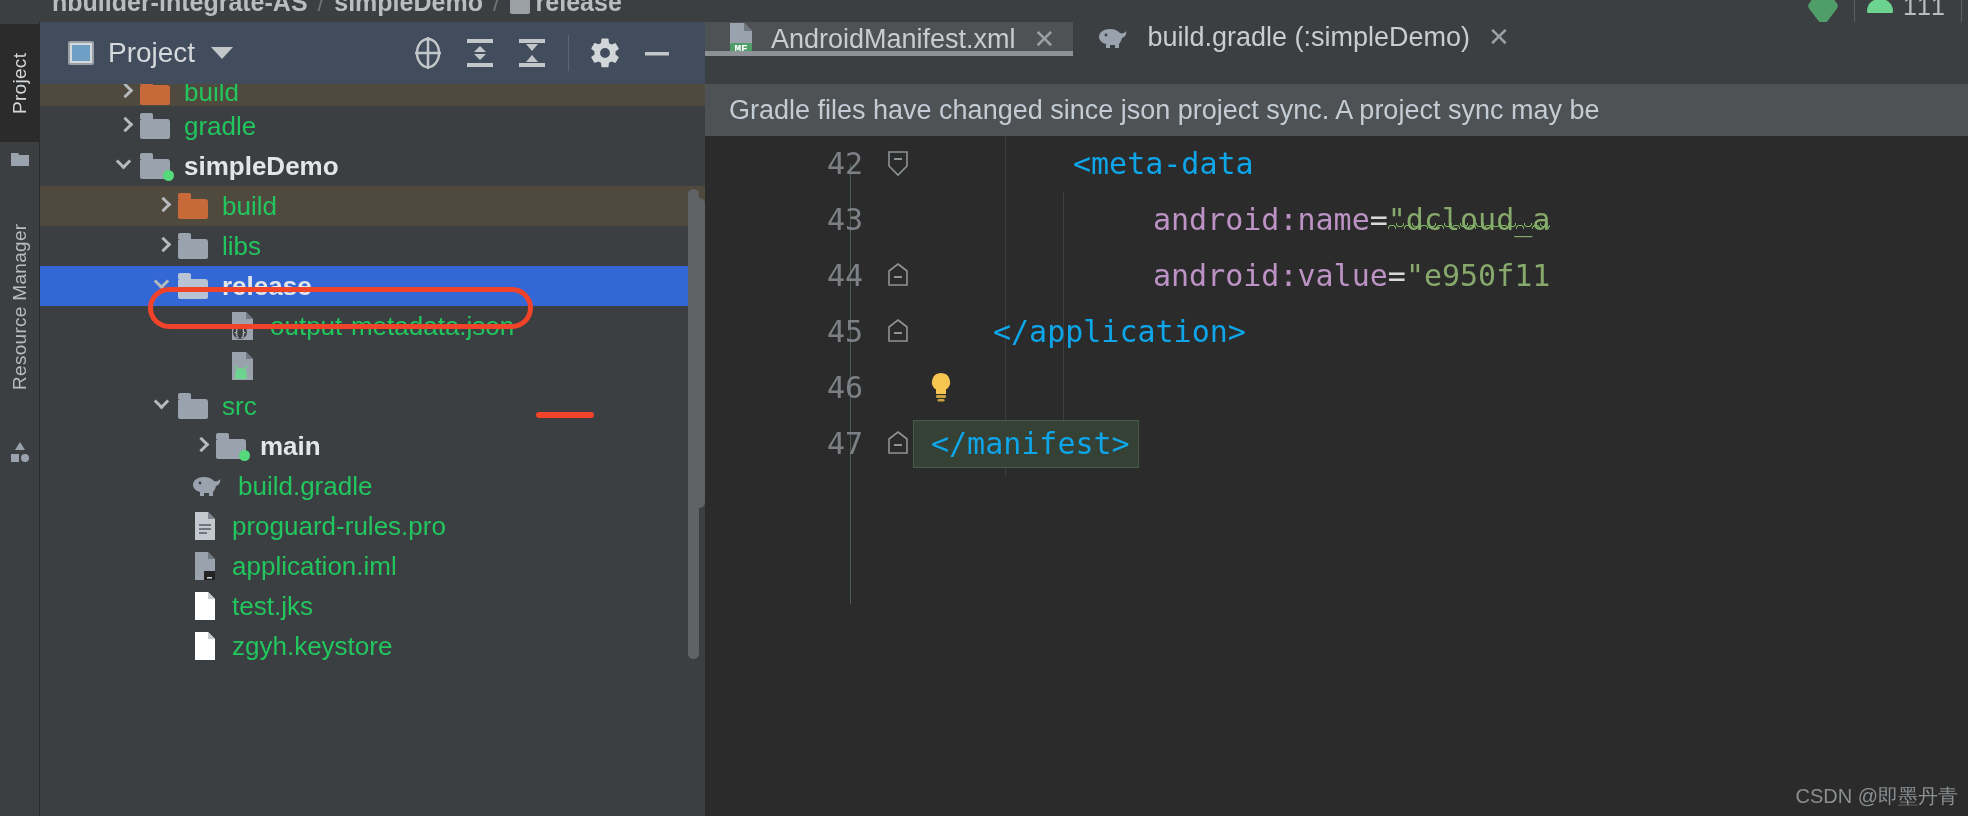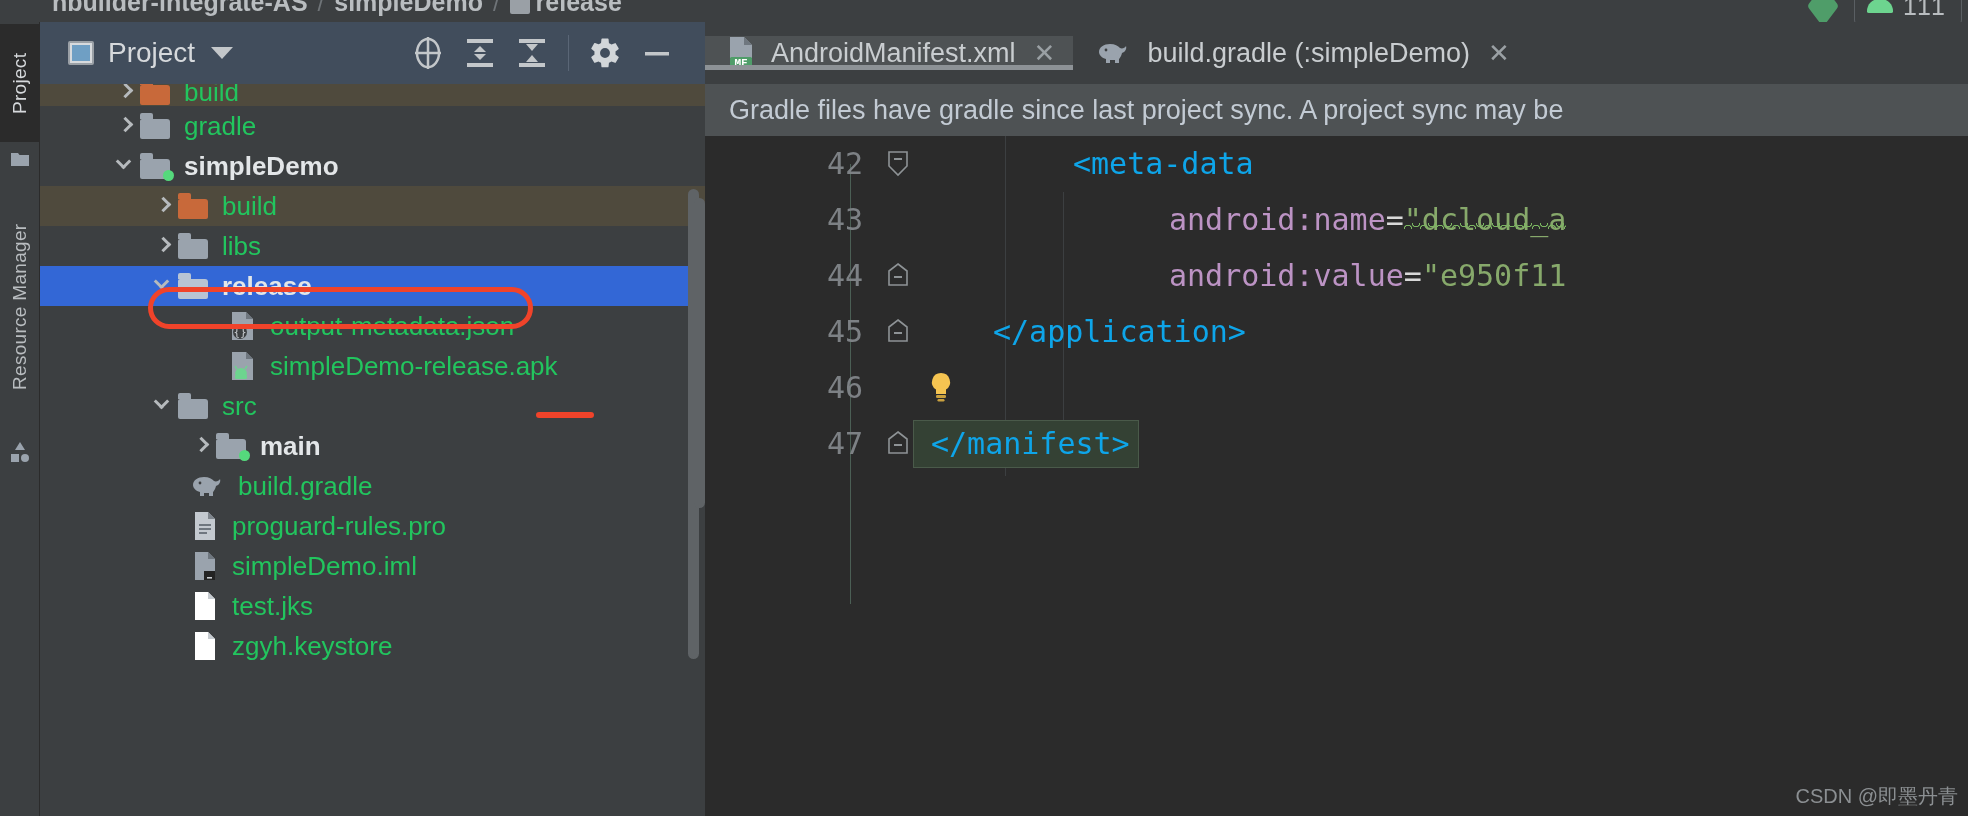--- a/index.html
+++ b/index.html
@@ -163,21 +163,21 @@
     background: #f0432a; border-radius: 3px;
   }
 
   
   .editor {
     position: absolute; left: 705px; top: 22px; width: 1263px; height: 794px;
     background: #2b2b2b;
   }
   .tabstrip {
     position: absolute; left: 0; top: 0; width: 1263px; height: 62px;
-    background: #3c3f41; display: flex; align-items: center;
+    background: #3c3f41; display: flex; align-items: flex-start;
   }
   .tab {
     display: flex; align-items: center; gap: 14px;
     padding: 0 18px 0 22px; position: relative;
     font-size: 27px; color: #c9cdd0; white-space: nowrap;
   }
   .tab.active { background: #4e5254; }
   .tab.active:after {
     content: ""; position: absolute; left: 0; right: 0; bottom: 0;
     height: 5px; background: #8d9296;
@@ -208,21 +208,21 @@
     line-height: 56px; text-align: right; color: #7d8185; font-size: 30px;
   }
   .fold {
     position: absolute; left: 132px; top: 14px; width: 26px; height: 28px;
   }
   .codetext {
     position: absolute; left: 160px; top: 0; height: 56px; line-height: 56px;
     white-space: pre; color: #a9b7c6;
   }
   .tk-tag { color: #0ea5e9; }
-  .tk-attr { color: #bc93c4; margin-left: 16px; }
+  .tk-attr { color: #bc93c4; }
   .tk-eq { color: #d9d9d9; }
   .tk-val { color: #87a96b; }
   .squig {
     border-bottom: 0; position: relative;
   }
   .squig:after {
     content: ""; position: absolute; left: 0; right: 0; bottom: 8px; height: 6px;
     background-image:
       radial-gradient(circle at 4px 6px, transparent 3px, #7bb661 3px, #7bb661 4.2px, transparent 4.4px),
       radial-gradient(circle at 12px 0px, transparent 3px, #7bb661 3px, #7bb661 4.2px, transparent 4.4px);
@@ -418,21 +418,20 @@
         <svg class="fileico" viewBox="0 0 30 30">
           <path d="M4 1h14l7 7v21H4z" fill="#9aa3ad"></path>
           <path d="M18 1l7 7h-7z" fill="#6f777f"></path>
           <g transform="translate(7,18)">
             <path d="M0 5a6 6 0 0 1 12 0z" fill="#6dd48f"></path>
             <rect x="0" y="5" width="12" height="5" rx="1.5" fill="#6dd48f"></rect>
             <line x1="2" y1="0" x2="0" y2="-3" stroke="#6dd48f" stroke-width="1.4"></line>
             <line x1="10" y1="0" x2="12" y2="-3" stroke="#6dd48f" stroke-width="1.4"></line>
           </g>
         </svg>
-        <span>simpleDemo-release.apk</span>
       </div>
 
       <div class="row">
         <span class="indent" style="width:112px"></span>
         <span class="arrow down">
             <i></i>
           </span>
         <span class="folder">
             <b></b>
           </span>
@@ -475,21 +474,21 @@
       </div>
 
       <div class="row">
         <span class="indent" style="width:150px"></span>
         <svg class="fileico" viewBox="0 0 30 30">
           <path d="M5 1h13l7 7v21H5z" fill="#9aa3ad"></path>
           <path d="M18 1l7 7h-7z" fill="#6f777f"></path>
           <rect x="14" y="20" width="11" height="9" fill="#232323"></rect>
           <rect x="17" y="26" width="5" height="1.6" fill="#c8ccd0"></rect>
         </svg>
-        <span>simpleDemo.iml</span>
+        <span>application.iml</span>
       </div>
 
       <div class="row">
         <span class="indent" style="width:150px"></span>
         <svg class="fileico" viewBox="0 0 30 30">
           <path d="M5 1h13l7 7v21H5z" fill="#ffffff"></path>
           <path d="M18 1l7 7h-7z" fill="#c6cbd0"></path>
         </svg>
         <span>test.jks</span>
       </div>
@@ -527,21 +526,21 @@
         <svg class="grad-ico" viewBox="0 0 36 26">
           <path d="M3 12c0-5 5-8 11-8 5 0 8 2 10 4 2 1 5 0 6-2 1 3-1 6-4 7-1 4-3 6-3 6v4h-4v-3h-5v3H10v-4c-4-1-7-4-7-7z" fill="#9aa3ad"></path>
           <circle cx="10" cy="10" r="1.4" fill="#3c3f41"></circle>
         </svg>
         <span>build.gradle (:simpleDemo)</span>
         <span class="tab-close">✕</span>
       </div>
     </div>
 
     <div class="notifbar">
-      <span class="notif-text">Gradle files have gradle since last project sync. A project sync may be</span>
+      <span class="notif-text">Gradle files have changed since json project sync. A project sync may be</span>
     </div>
 
     <div class="code">
       <div class="ed-scroll"></div>
 
       <div class="guide" style="left:300px;top:0;height:340px;"></div>
       <div class="guide" style="left:358px;top:56px;height:230px;"></div>
 
       <div class="fold-line" style="top:28px;height:440px;"></div>
 

